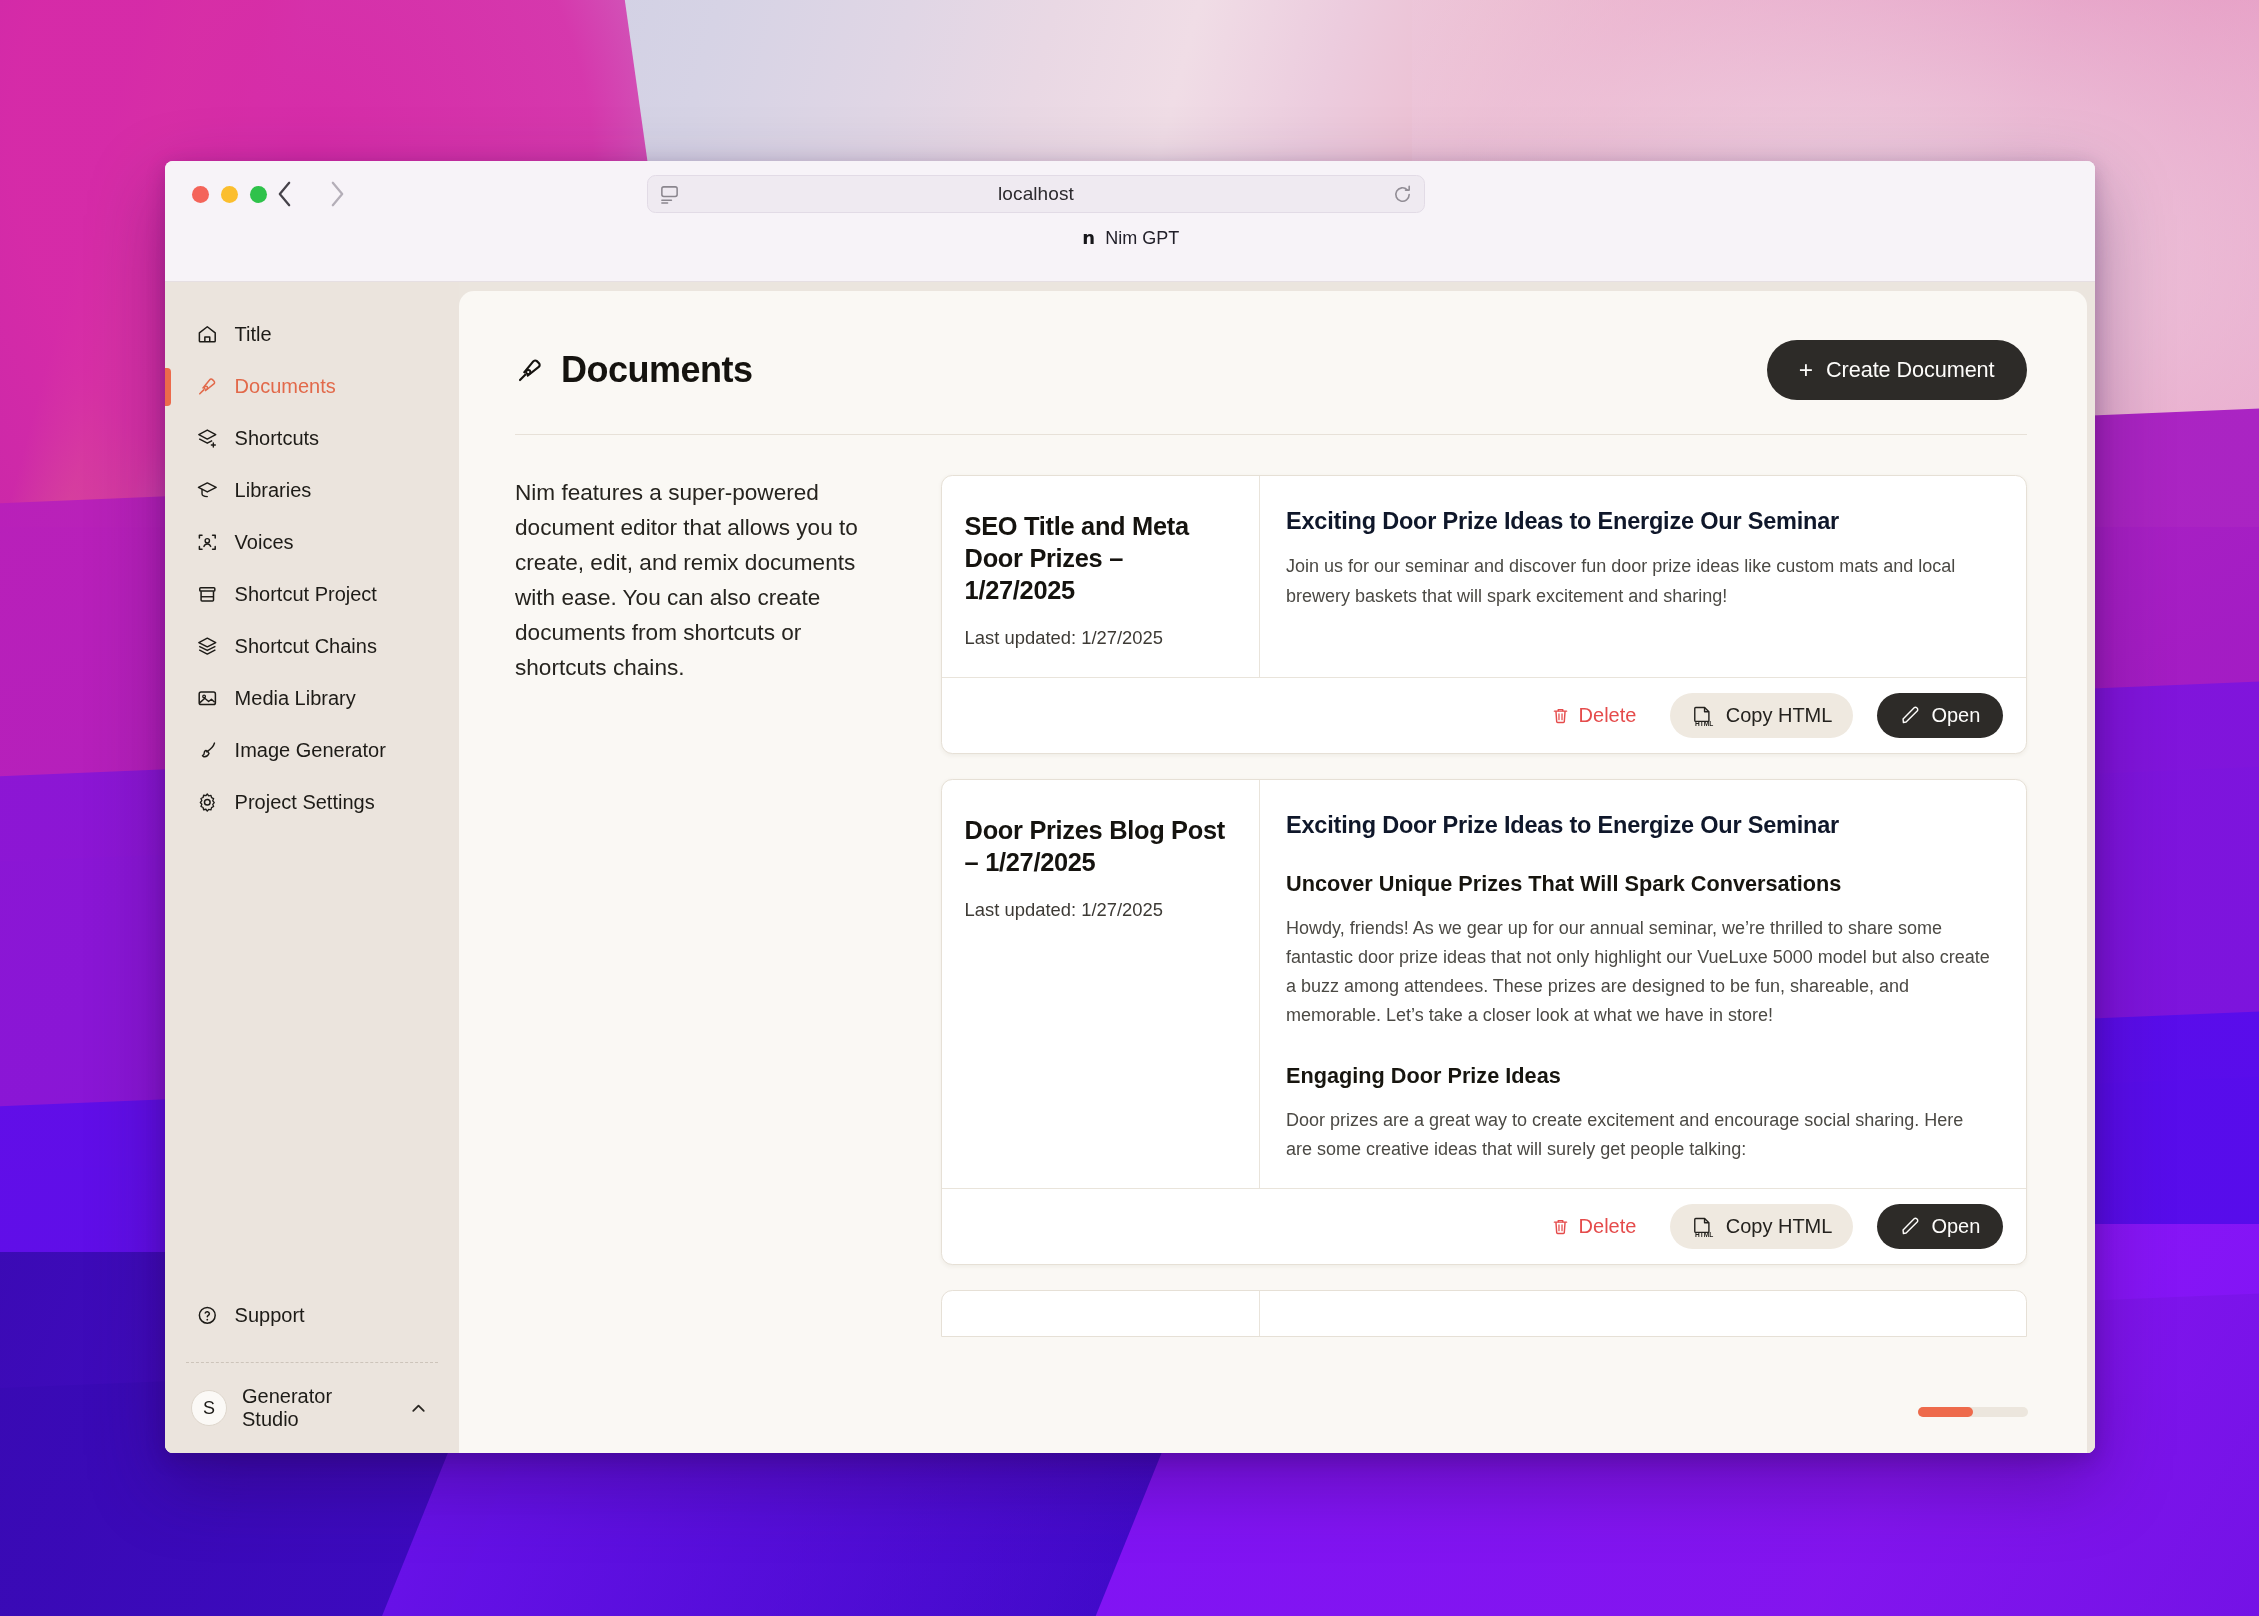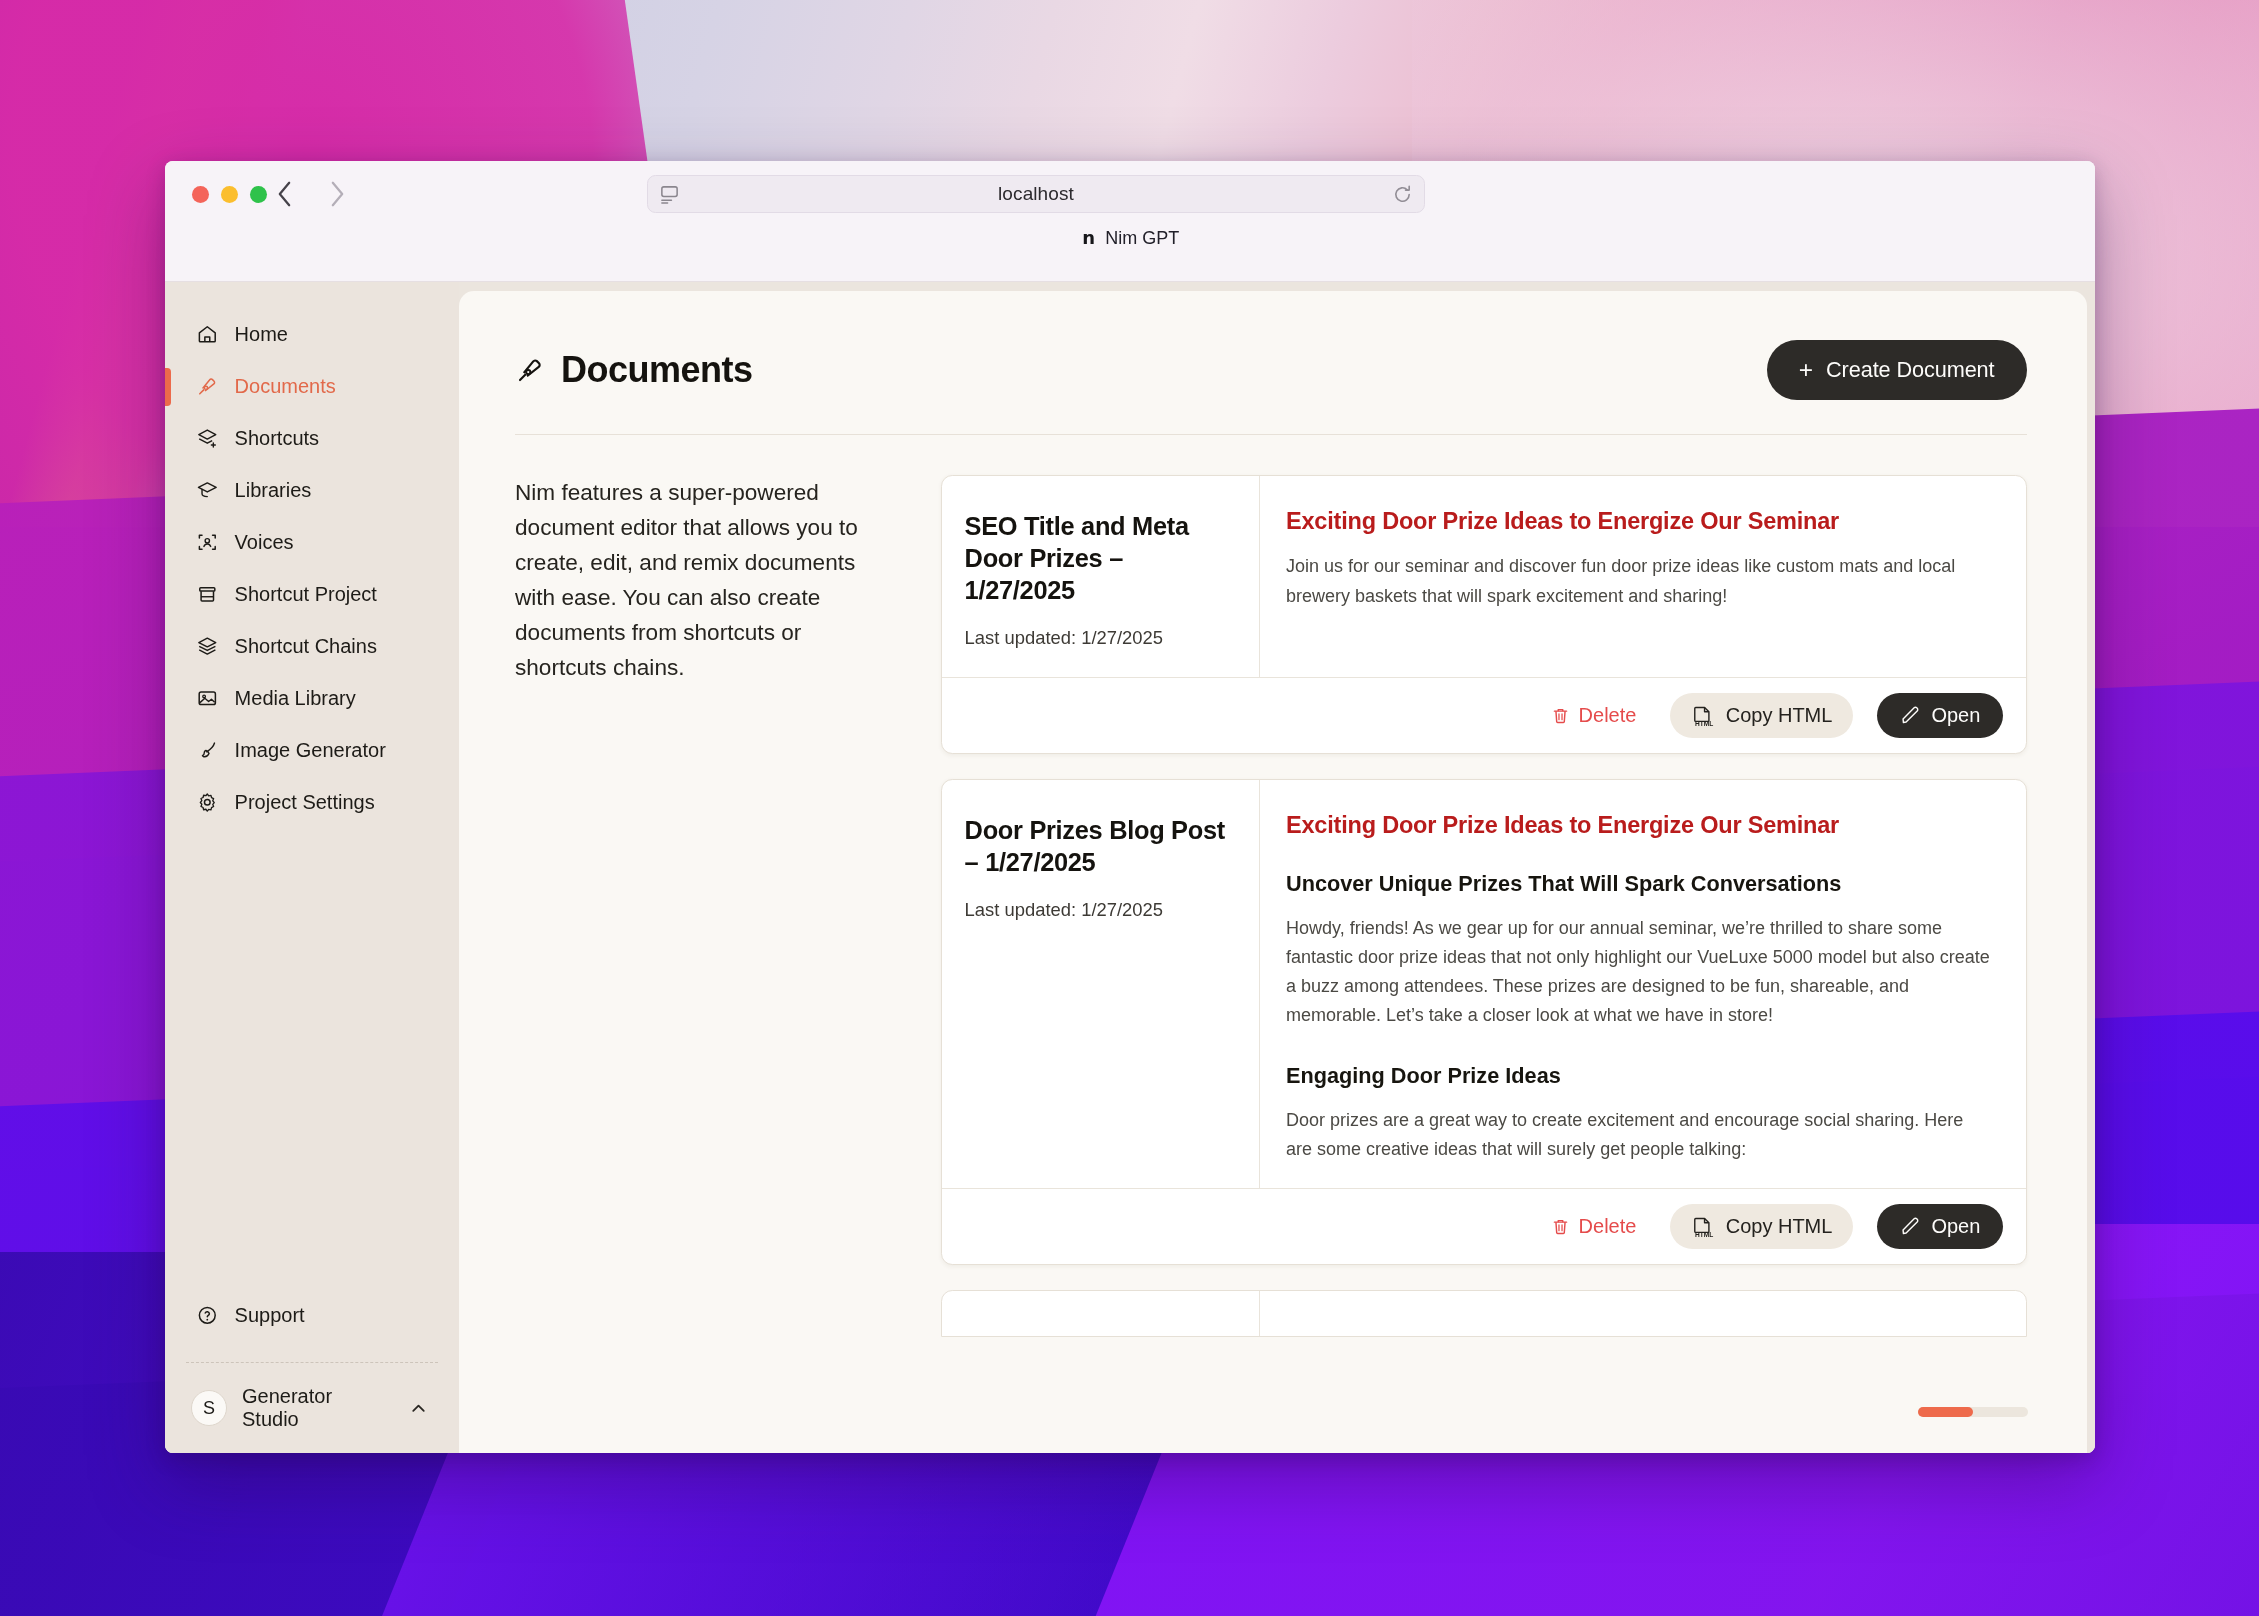--- a/index.html
+++ b/index.html
@@ -260,21 +260,21 @@
     border-right: 0.9px solid #e9e4db;
     padding: 34px 28px 28px 22.6px;
   }
   .card-meta-title {
     font-size: 25.4px; font-weight: 700; color: #15130f;
     line-height: 1.26; letter-spacing: -0.3px;
   }
   .card-meta-sub { margin-top: 21px; font-size: 18.4px; color: #3d3a35; }
 
   .card-preview { flex: 1; min-width: 0; padding: 32px 34px 24.5px 26px; }
-  .pv-h1 { font-size: 23.5px; font-weight: 700; color: #b91c1c; letter-spacing: -0.2px; }
+  .pv-h1 { font-size: 23.5px; font-weight: 700; color: #0f172a; letter-spacing: -0.2px; }
   .pv-h2 { font-size: 21.7px; font-weight: 700; color: #17150f; margin-top: 32px; }
   .pv-p { font-size: 18px; line-height: 1.62; color: #4b4944; margin-top: 17px; }
 
   .card-actions {
     border-top: 0.9px solid #e9e4db;
     display: flex; align-items: center; justify-content: flex-end; gap: 24px;
     padding: 15px 22.6px 15px 0;
   }
   .btn-delete {
     display: flex; align-items: center; gap: 8.5px;
@@ -382,21 +382,21 @@
 
         <div class="nav">
 
           <div class="nav-item">
             <span class="ic">
               <svg width="22.6" height="22.6" viewBox="0 0 24 24" fill="none">
                 <path d="M3.6 10.4 12 4l8.4 6.4V19a1 1 0 0 1-1 1H4.6a1 1 0 0 1-1-1z" stroke="#1d1b17" stroke-width="1.6" stroke-linejoin="round"></path>
                 <path d="M9.4 20v-5.2h5.2V20" stroke="#1d1b17" stroke-width="1.6" stroke-linejoin="round"></path>
               </svg>
             </span>
-            <span>Home</span>
+            <span>Title</span>
           </div>
 
           <div class="nav-item active">
             <span class="active-bar"></span>
             <span class="ic">
               <svg width="22.6" height="22.6" viewBox="0 0 24 24" fill="none">
                 <path d="M4 20 L8.2 15.8" stroke="#e2694a" stroke-width="1.6" stroke-linecap="round"></path>
                 <path d="M7 14.4 14.6 5.1a2 2 0 0 1 2.9-.2l1.7 1.7a2 2 0 0 1-.2 2.9L9.6 17" stroke="#e2694a" stroke-width="1.6" stroke-linejoin="round"></path>
                 <circle cx="10.6" cy="13.6" r="1.7" stroke="#e2694a" stroke-width="1.5"></circle>
               </svg>

